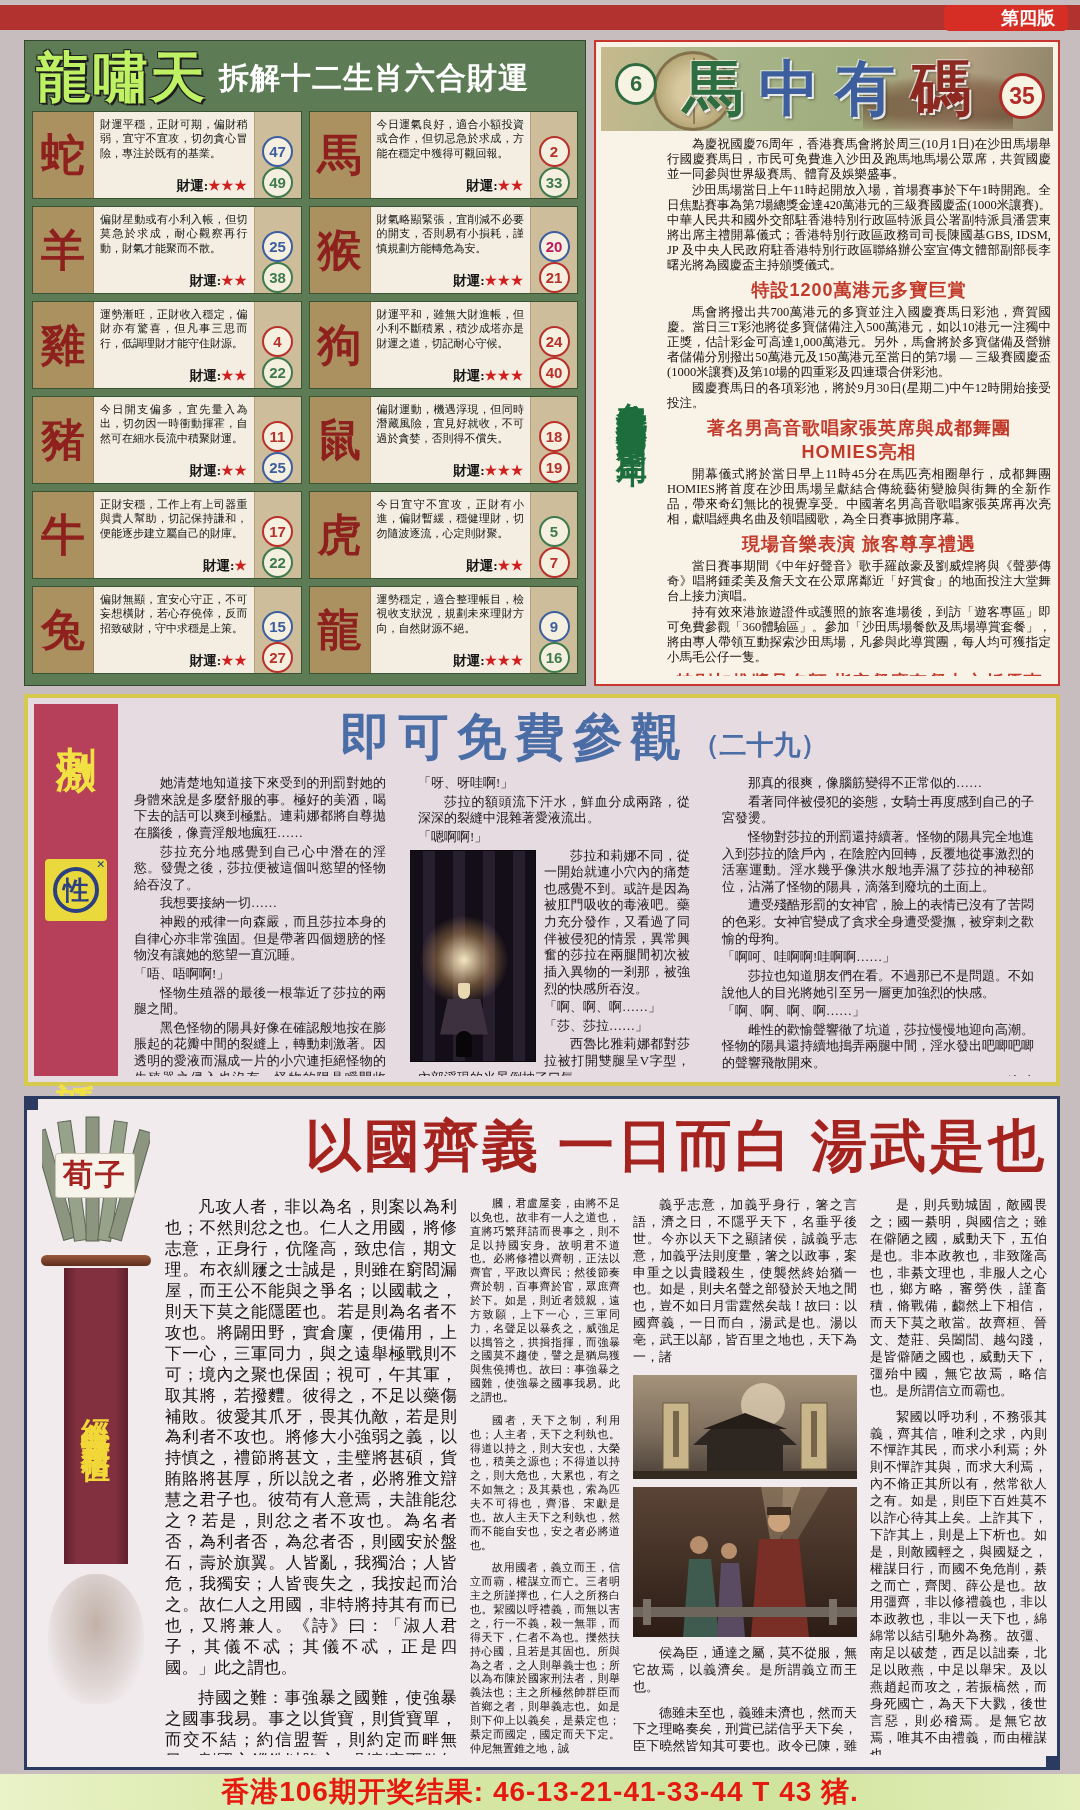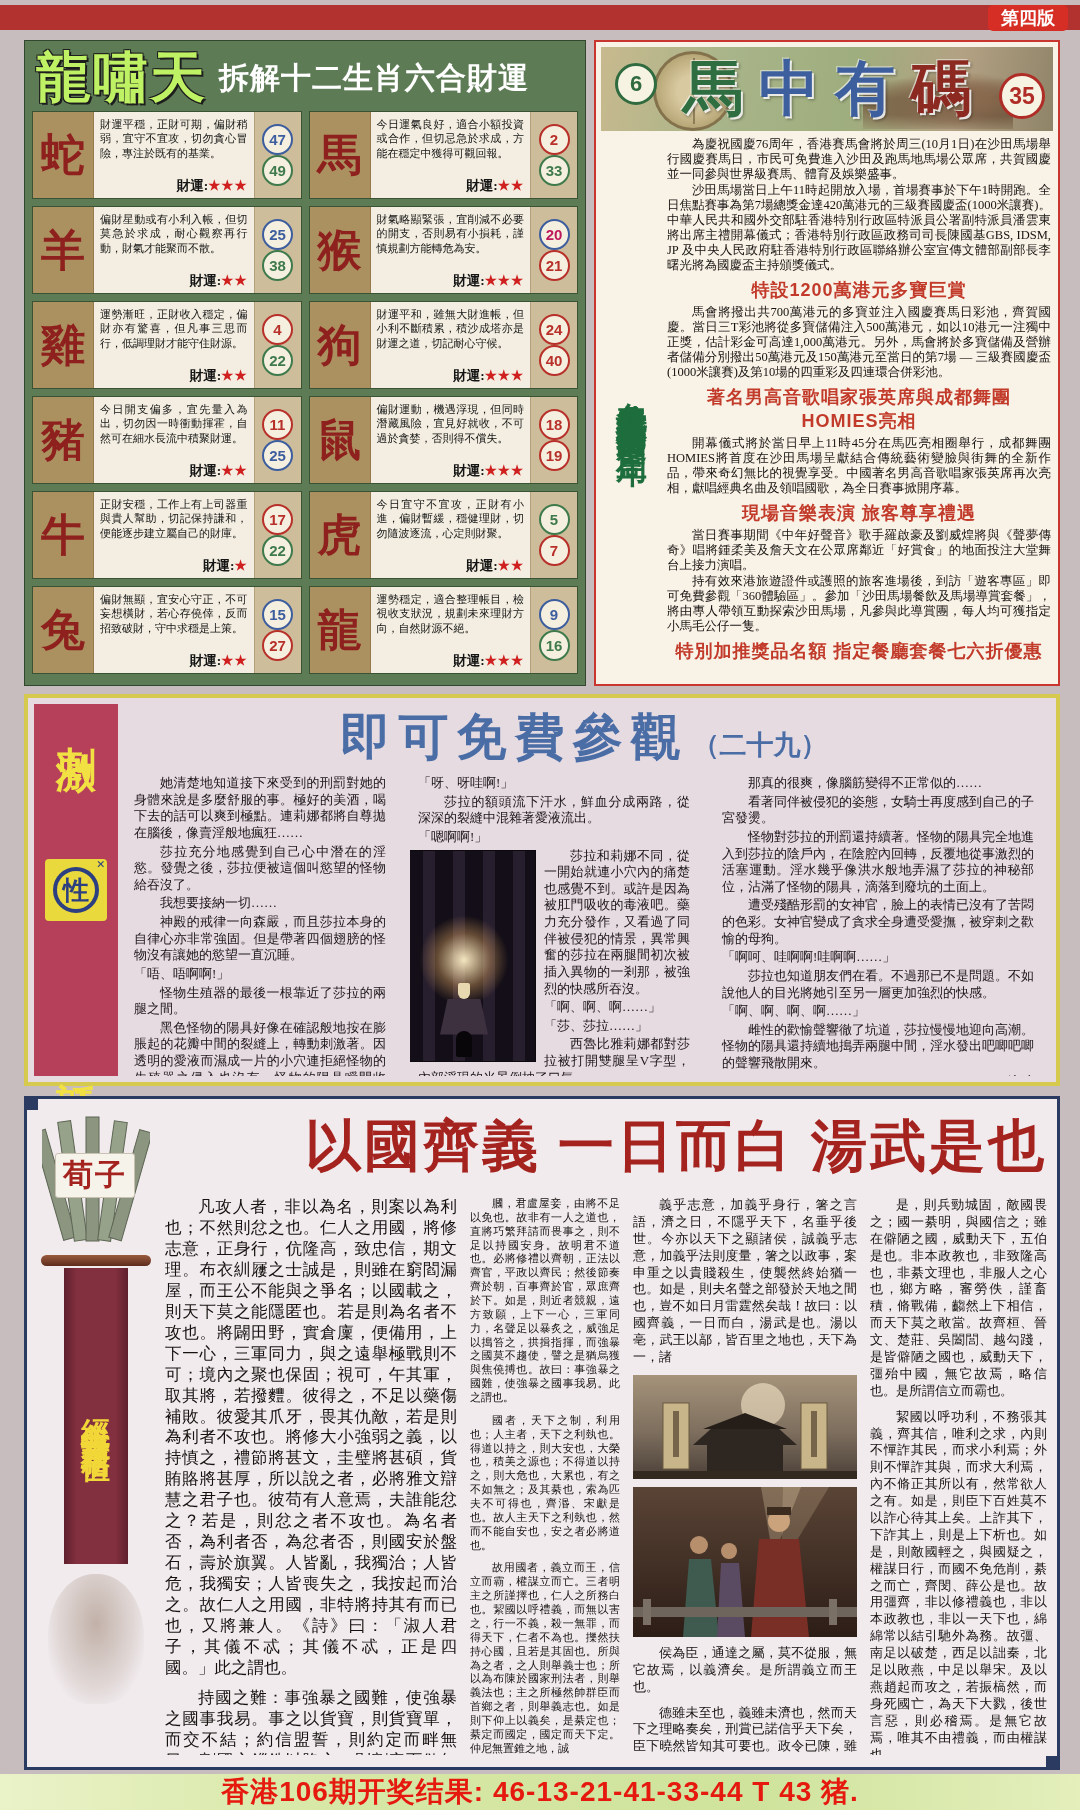--- a/index.html
+++ b/index.html
@@ -4,39 +4,39 @@
 <style>
   html,body{margin:0;padding:0;}
   body{
     width:1080px;height:1810px;position:relative;overflow:hidden;
     background:#c7bdbf;
     font-family:"Liberation Serif", serif;
   }
   
   .top-band{position:absolute;left:0;top:5px;width:1080px;height:25px;background:#b23230;}
   .edition{position:absolute;right:12px;top:5px;width:80px;height:26px;background:#d62e24;
-    border-radius:5px;color:#fff;font:bold 18px/26px "Liberation Sans",sans-serif;text-align:center;}
+    border-radius:5px;color:#fff;font:bold 18px/26px "Liberation Sans",sans-serif;text-align:center;padding-left:44px;}
 
   
   .zpanel{position:absolute;left:24px;top:40px;width:562px;height:646px;background:#5d7b55;
     border:1px solid #32472d;box-sizing:border-box;padding:4px 7px;}
   .ztitle{height:66px;display:flex;align-items:center;gap:12px;padding-left:4px;overflow:hidden;}
   .ztitle-main{font-size:55px;font-weight:bold;color:#bef264;font-family:"Liberation Sans",sans-serif;
     letter-spacing:2px;text-shadow:2px 2px 0 #1d1d1d,-1px -1px 0 #1d1d1d,1px -1px 0 #1d1d1d,-1px 1px 0 #1d1d1d;}
   .ztitle-sub{font-size:30px;font-weight:bold;color:#ffffff;letter-spacing:1px;white-space:nowrap;}
   .zgrid{display:grid;grid-template-columns:1fr 1fr;gap:7px;height:563px;}
   .zcell{background:#f3eee1;border:1px solid #3a5334;display:flex;overflow:hidden;}
   .zanimal{width:60px;flex:none;background:#ab9060;color:#8e211d;display:flex;align-items:center;
     justify-content:center;font-size:44px;font-weight:bold;border-right:1px solid #93794b;}
   .zbody{flex:1;padding:5px 6px 3px;display:flex;flex-direction:column;color:#141414;overflow:hidden;}
   .ztext{font-size:11px;line-height:1.3;text-align:justify;}
   .zrating{margin-top:auto;text-align:right;font-weight:bold;font-size:13.5px;white-space:nowrap;}
   .zstars{color:#cf1f1f;letter-spacing:1px;}
   .znums{width:46px;flex:none;background:#cdbd9b;border-left:1px solid #b4a17c;display:flex;
-    flex-direction:column;align-items:center;justify-content:center;}
+    flex-direction:column;align-items:center;justify-content:flex-end;}
   .znum{width:31px;height:31px;border-radius:50%;background:#f5efdf;border:2px solid;box-sizing:border-box;
     font:bold 15px/27px "Liberation Sans",sans-serif;text-align:center;}
 
   
   .rpanel{position:absolute;left:594px;top:40px;width:466px;height:646px;background:#f8f2e7;
     border:2px solid #c9362f;box-sizing:border-box;padding:5px;}
   .rbanner{height:84px;position:relative;overflow:hidden;display:flex;align-items:center;justify-content:center;
     background:linear-gradient(100deg,#c8b98e 0%,#a8b489 28%,#9fae7e 55%,#b3a183 78%,#8f8468 100%);}
   .compass{position:absolute;left:52px;top:4px;width:74px;height:74px;border-radius:50%;
     border:3px solid rgba(90,70,40,.55);background:radial-gradient(circle,#d8c9a0 30%,#b8a878 70%);}
@@ -290,20 +290,21 @@
   </div>
   <div class="rcontent">
     <div class="rvertical">
       <span>免費入場連串精彩活動齊賀國慶</span><span class="digits">76</span><span>周年</span>
     </div>
     <div class="rbody">
         <p class="rp">為慶祝國慶76周年，香港賽馬會將於周三(10月1日)在沙田馬場舉行國慶賽馬日，市民可免費進入沙田及跑馬地馬場公眾席，共賀國慶並一同參與世界級賽馬、體育及娛樂盛事。</p>
         <p class="rp">沙田馬場當日上午11時起開放入場，首場賽事於下午1時開跑。全日焦點賽事為第7場總獎金達420萬港元的三級賽國慶盃(1000米讓賽)。中華人民共和國外交部駐香港特別行政區特派員公署副特派員潘雲東將出席主禮開幕儀式；香港特別行政區政務司司長陳國基GBS, IDSM, JP 及中央人民政府駐香港特別行政區聯絡辦公室宣傳文體部副部長李曙光將為國慶盃主持頒獎儀式。</p>
         <p class="rhead">特設1200萬港元多寶巨賞</p>
         <p class="rp">馬會將撥出共700萬港元的多寶並注入國慶賽馬日彩池，齊賀國慶。當日三T彩池將從多寶儲備注入500萬港元，如以10港元一注獨中正獎，估計彩金可高達1,000萬港元。另外，馬會將於多寶儲備及營辦者儲備分別撥出50萬港元及150萬港元至當日的第7場 — 三級賽國慶盃(1000米讓賽)及第10場的四重彩及四連環合併彩池。</p>
+        <p class="rp">國慶賽馬日的各項彩池，將於9月30日(星期二)中午12時開始接受投注。</p>
         <p class="rhead">著名男高音歌唱家張英席與成都舞團HOMIES亮相</p>
         <p class="rp">開幕儀式將於當日早上11時45分在馬匹亮相圈舉行，成都舞團HOMIES將首度在沙田馬場呈獻結合傳統藝術變臉與街舞的全新作品，帶來奇幻無比的視覺享受。中國著名男高音歌唱家張英席再次亮相，獻唱經典名曲及領唱國歌，為全日賽事掀開序幕。</p>
         <p class="rhead">現場音樂表演 旅客尊享禮遇</p>
         <p class="rp">當日賽事期間《中年好聲音》歌手羅啟豪及劉威煌將與《聲夢傳奇》唱將鍾柔美及詹天文在公眾席鄰近「好賞食」的地面投注大堂舞台上接力演唱。</p>
         <p class="rp">持有效來港旅遊證件或護照的旅客進場後，到訪「遊客專區」即可免費參觀「360體驗區」。參加「沙田馬場餐飲及馬場導賞套餐」，將由專人帶領互動探索沙田馬場，凡參與此導賞團，每人均可獲指定小馬毛公仔一隻。</p>
         <p class="rhead">特別加推獎品名額 指定餐廳套餐七六折優惠</p>
       </div>
   </div>
 </section>
 

